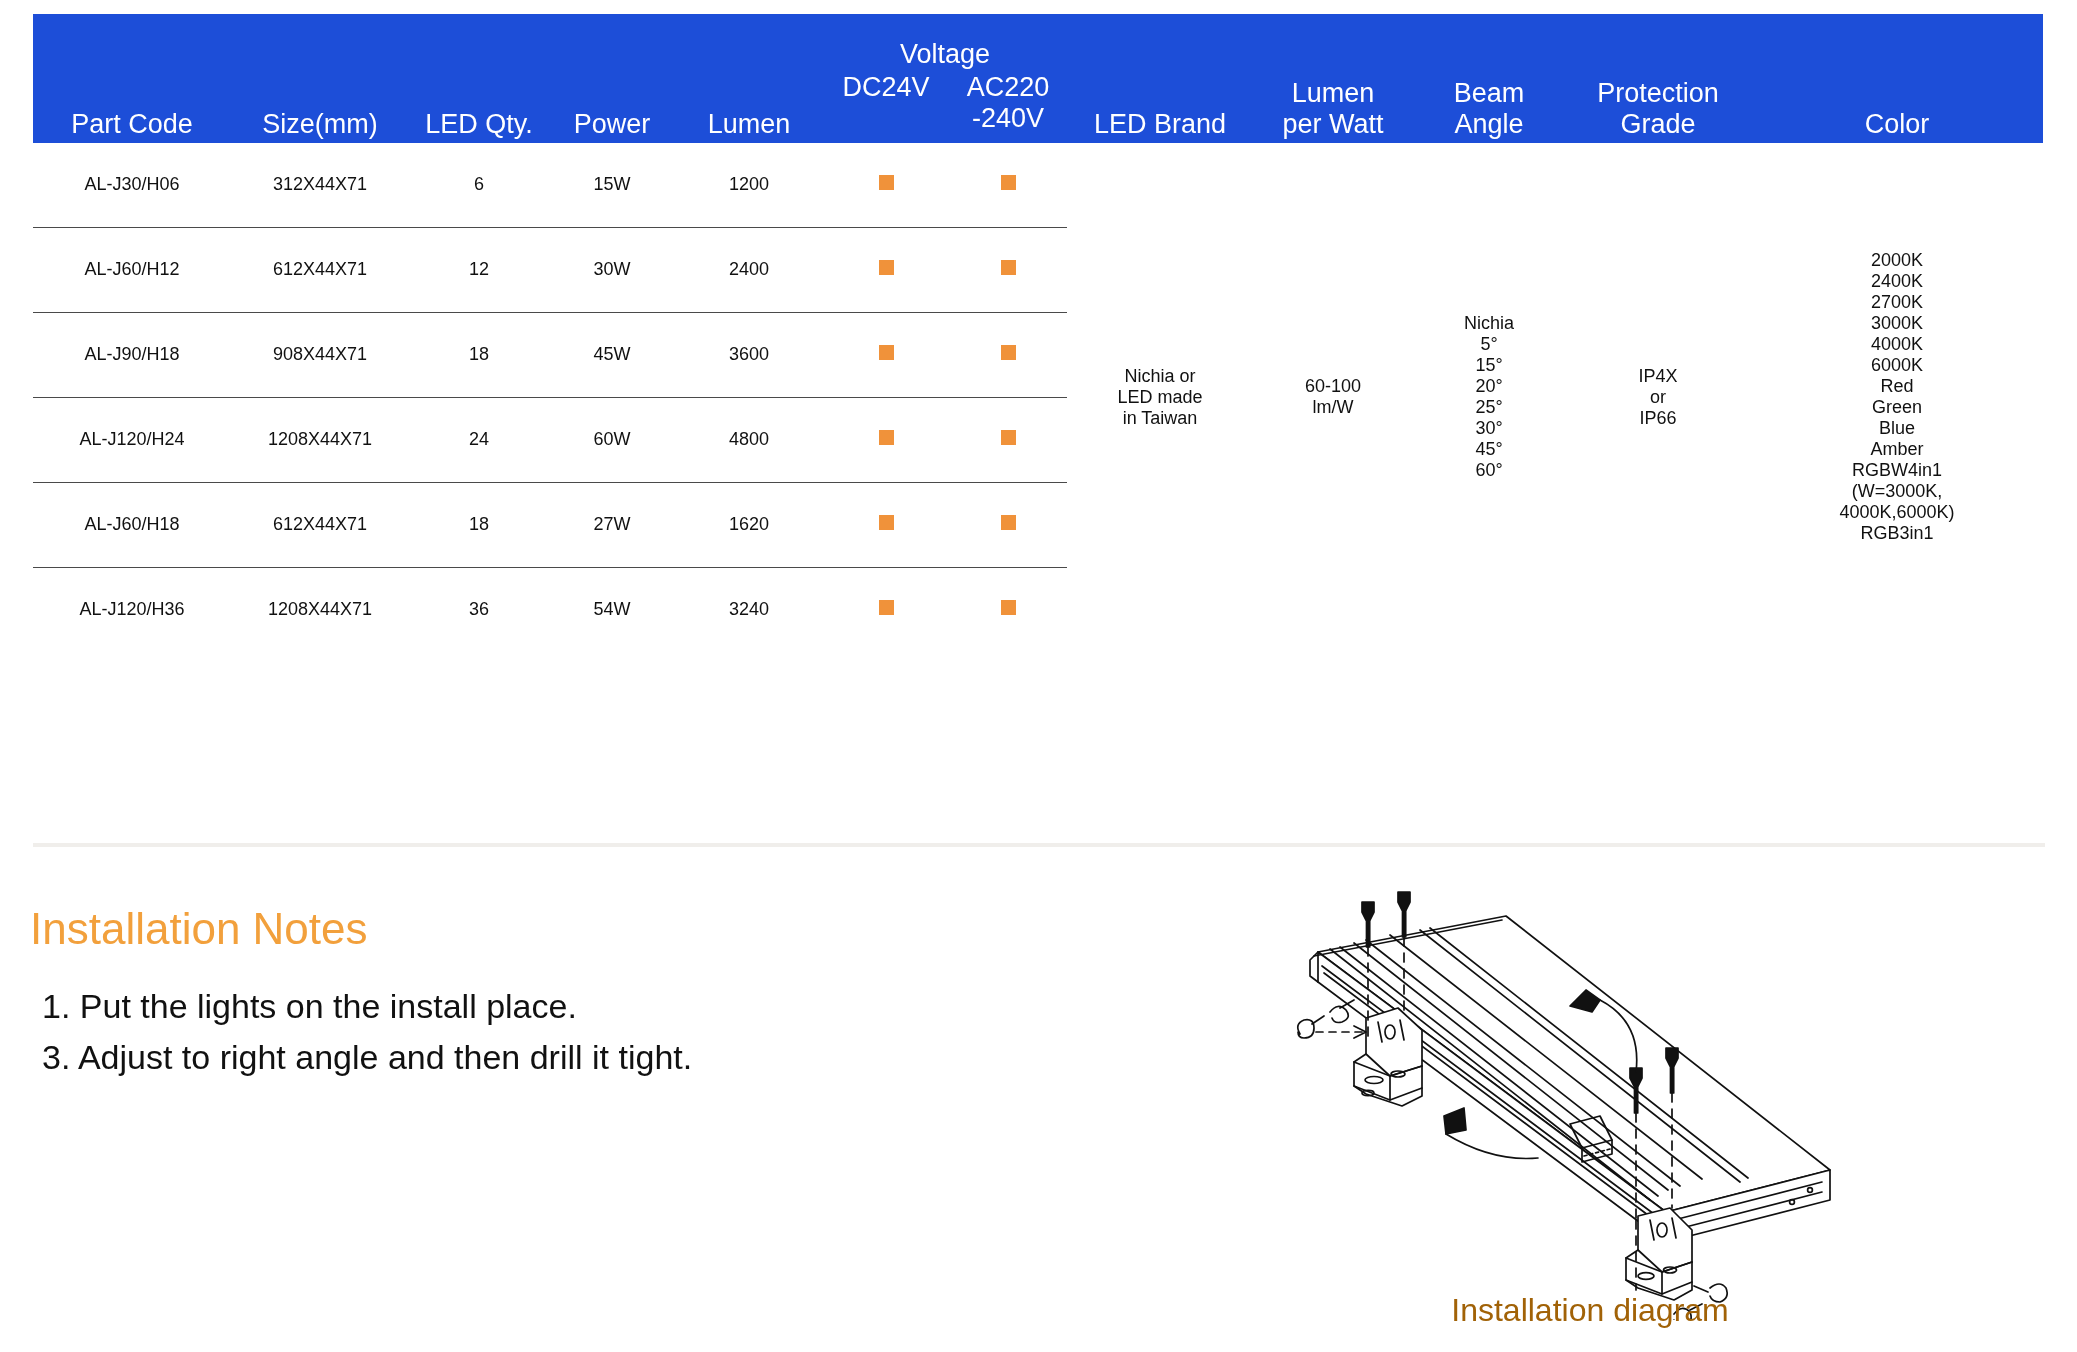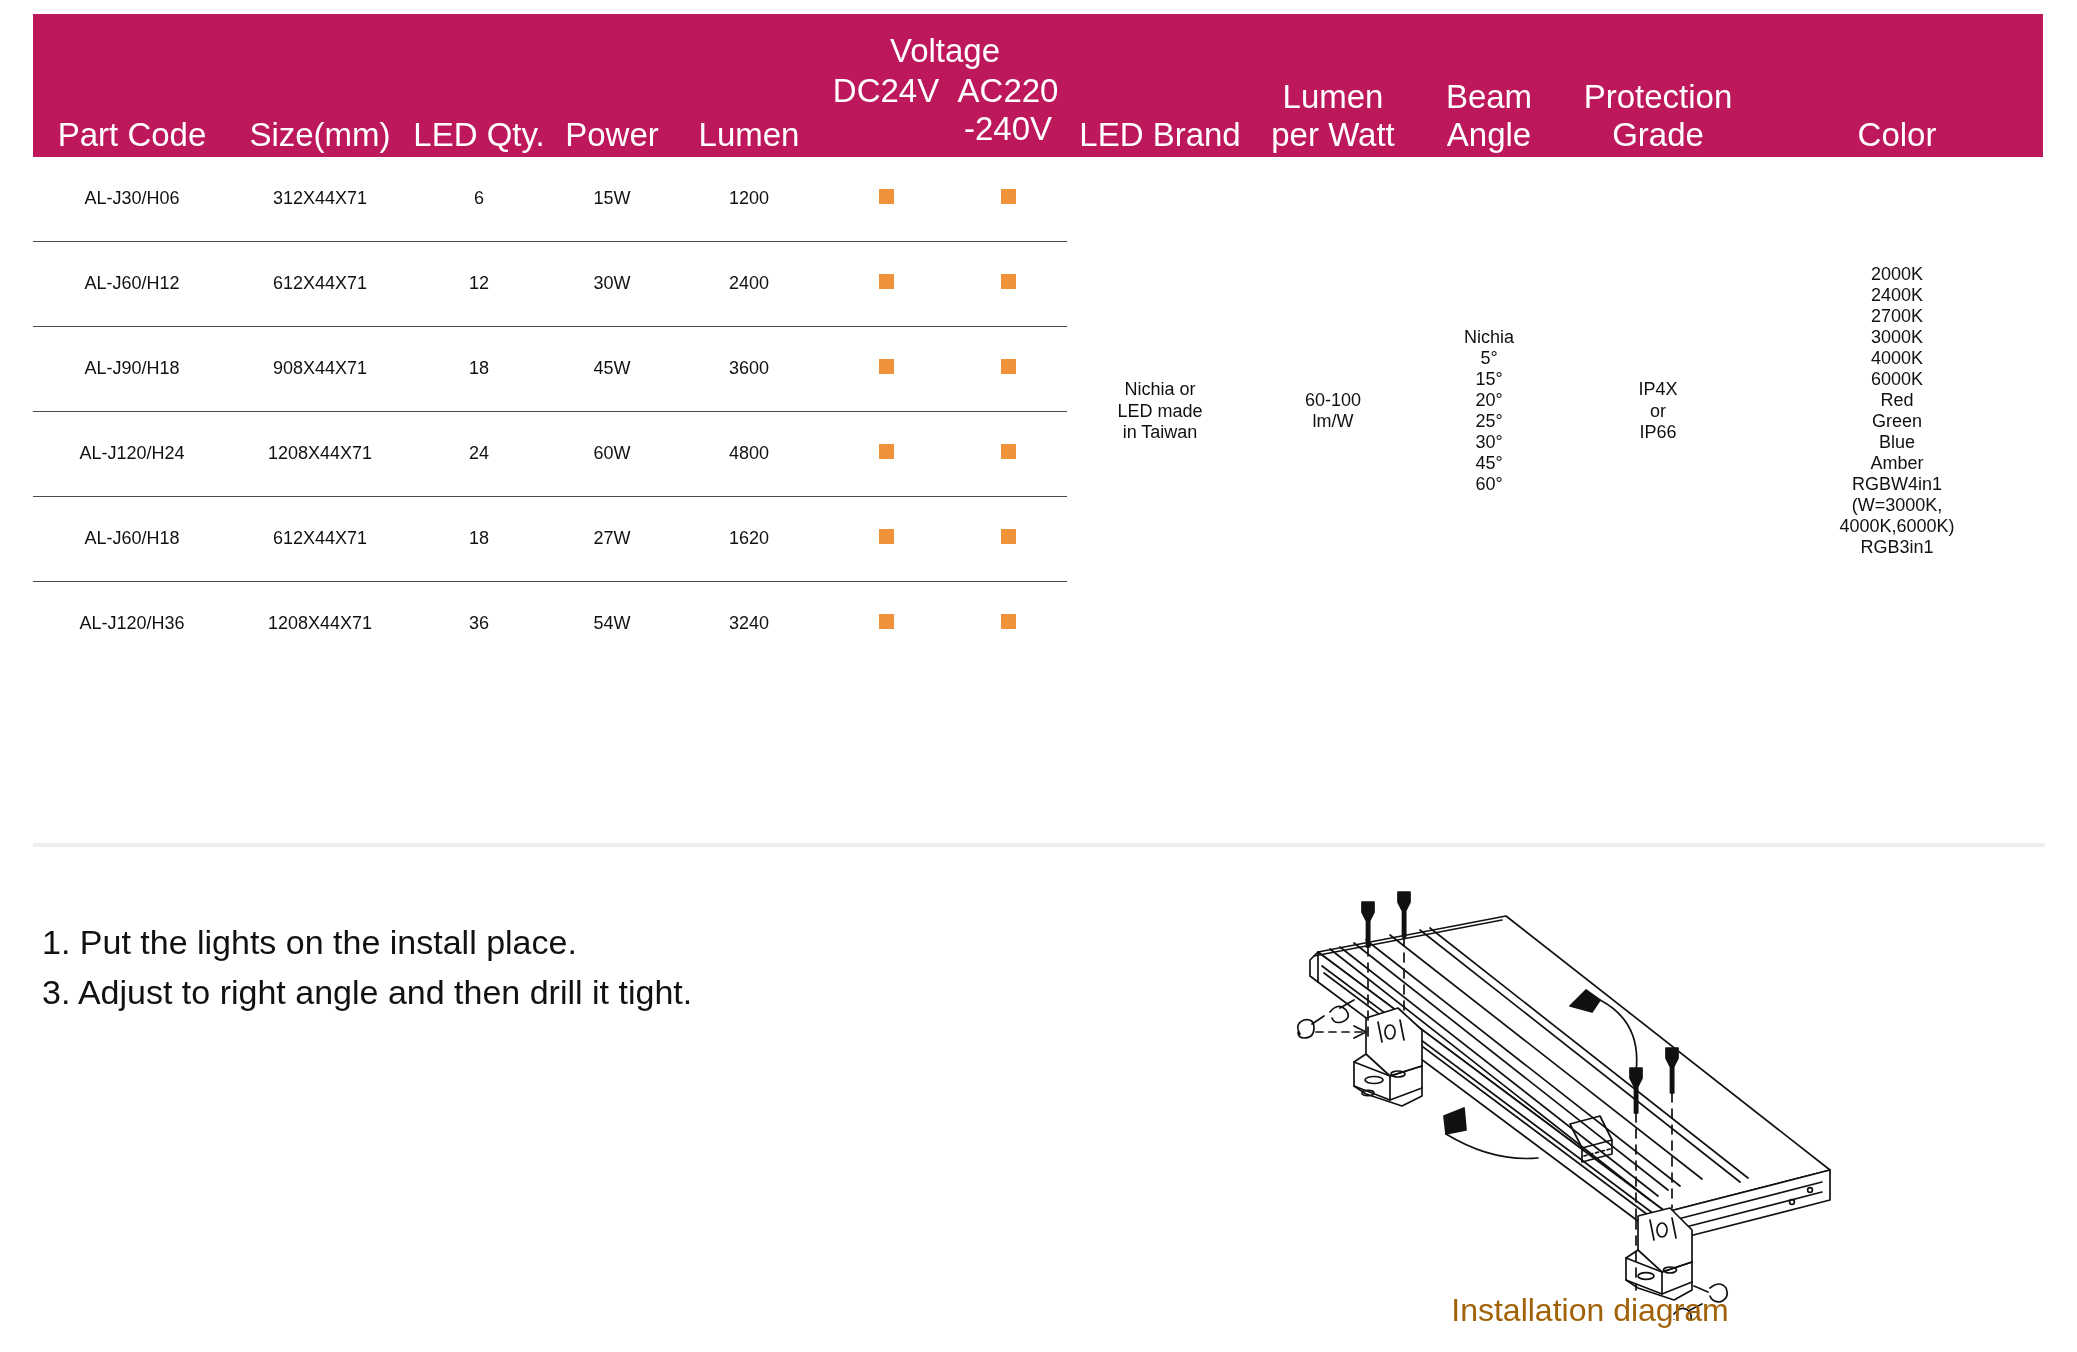--- a/index.html
+++ b/index.html
@@ -31,24 +31,24 @@
   table.spec th,
   table.spec td {
     padding: 0;
     margin: 0;
     vertical-align: middle;
     text-align: center;
   }
 
   
   thead.spec-head th {
-    background: #be185d;
+    background: #1d4ed8;
     color: #ffffff;
     font-weight: normal;
-    font-size: 33px;
+    font-size: 27px;
     line-height: 1.16;
     padding: 8px 2px;
   }
   thead.spec-head tr.head-top th {
     height: 48px;
     vertical-align: bottom;
     padding-bottom: 2px;
   }
   thead.spec-head tr.head-bot th {
     height: 62px;
@@ -294,20 +294,21 @@
         <td class="sep-cell"><span class="marker"></span></td>
         <td class="sep-cell"><span class="marker"></span></td>
       </tr>
     </tbody>
   </table>
 </div>
 
 <div class="table-divider"></div>
 
 <div class="notes">
+  <h2 class="notes-title">Installation Notes</h2>
   <ul class="notes-list">
     <li>1. Put the lights on the install place.</li>
     <li>3. Adjust to right angle and then drill it tight.</li>
   </ul>
 </div>
 
 <div class="diagram-area">
   <svg width="640" height="430" viewBox="0 0 640 430" fill="none" xmlns="http://www.w3.org/2000/svg">
     <g stroke="#111111" stroke-width="1.7" fill="none" stroke-linejoin="round" stroke-linecap="round">
 

